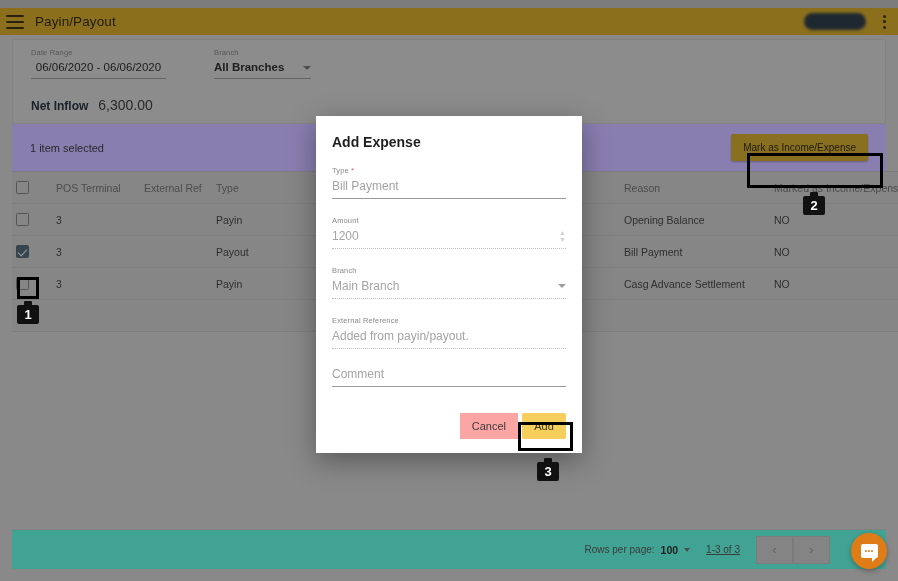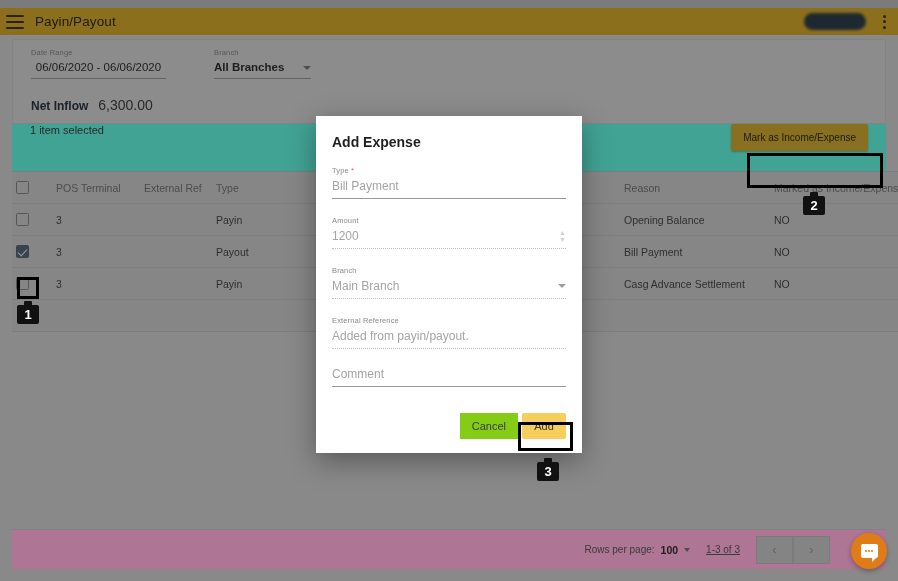--- a/index.html
+++ b/index.html
@@ -124,22 +124,22 @@
   .netflow {
     margin-top: 18px;
     display: flex; align-items: baseline; gap: 10px;
   }
   .netflow-label { font-size: 12px; font-weight: bold; color: #27323c; }
   .netflow-value { font-size: 14px; color: #3b3b3b; }
 
   
   .toolbar {
     height: 47px;
-    background: #5eead4;
-    display: flex; align-items: flex-start;
+    background: #c4b5fd;
+    display: flex; align-items: center;
     justify-content: space-between;
     padding: 0 18px;
     position: relative;
   }
   .selected-text { font-size: 11px; color: #3b3b3b; }
   .mark-btn {
     background: #c5a02e;
     color: #2d2a15;
     font-size: 10px;
     border: none;
@@ -207,21 +207,21 @@
     border-width: 0 1.6px 1.6px 0;
     transform: rotate(43deg);
   }
 
   
   .paginator {
     position: absolute;
     left: 12px; right: 12px;
     bottom: 12px;
     height: 40px;
-    background: #f9a8d4;
+    background: #5eead4;
     border-top: 1px solid #b9b9b9;
     display: flex; align-items: center; justify-content: flex-end;
     gap: 16px;
     padding-right: 56px;
     font-size: 10px;
     color: #555;
     z-index: 6;
   }
   .rpp { display: flex; align-items: center; gap: 6px; }
   .rpp .val { color: #2f2f2f; font-weight: bold; font-size: 10.5px; }
@@ -322,21 +322,21 @@
     border-left: 4px solid transparent;
     border-right: 4px solid transparent;
     border-top: 4px solid #9e9e9e;
   }
   .dlg-actions {
     display: flex; align-items: center; justify-content: flex-end;
     gap: 4px;
     margin-top: 26px;
   }
   .btn-cancel {
-    background: #84cc16;
+    background: #fca5a5;
     border: none;
     color: #3c3c3c;
     font-size: 11px;
     height: 26px;
     padding: 0 12px;
     cursor: pointer;
     font-family: "Liberation Sans", sans-serif;
   }
   .btn-add {
     background: #f6ce5b;

